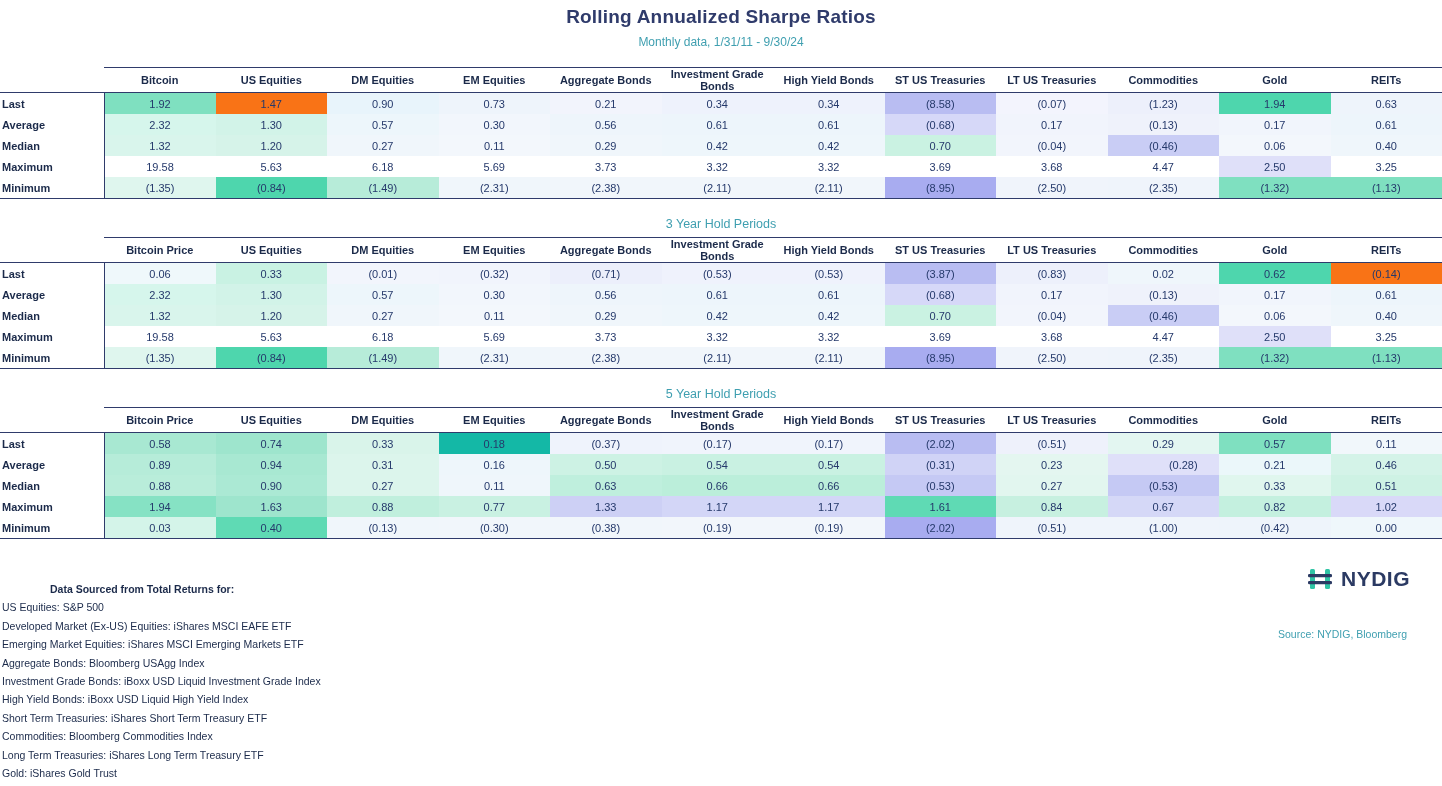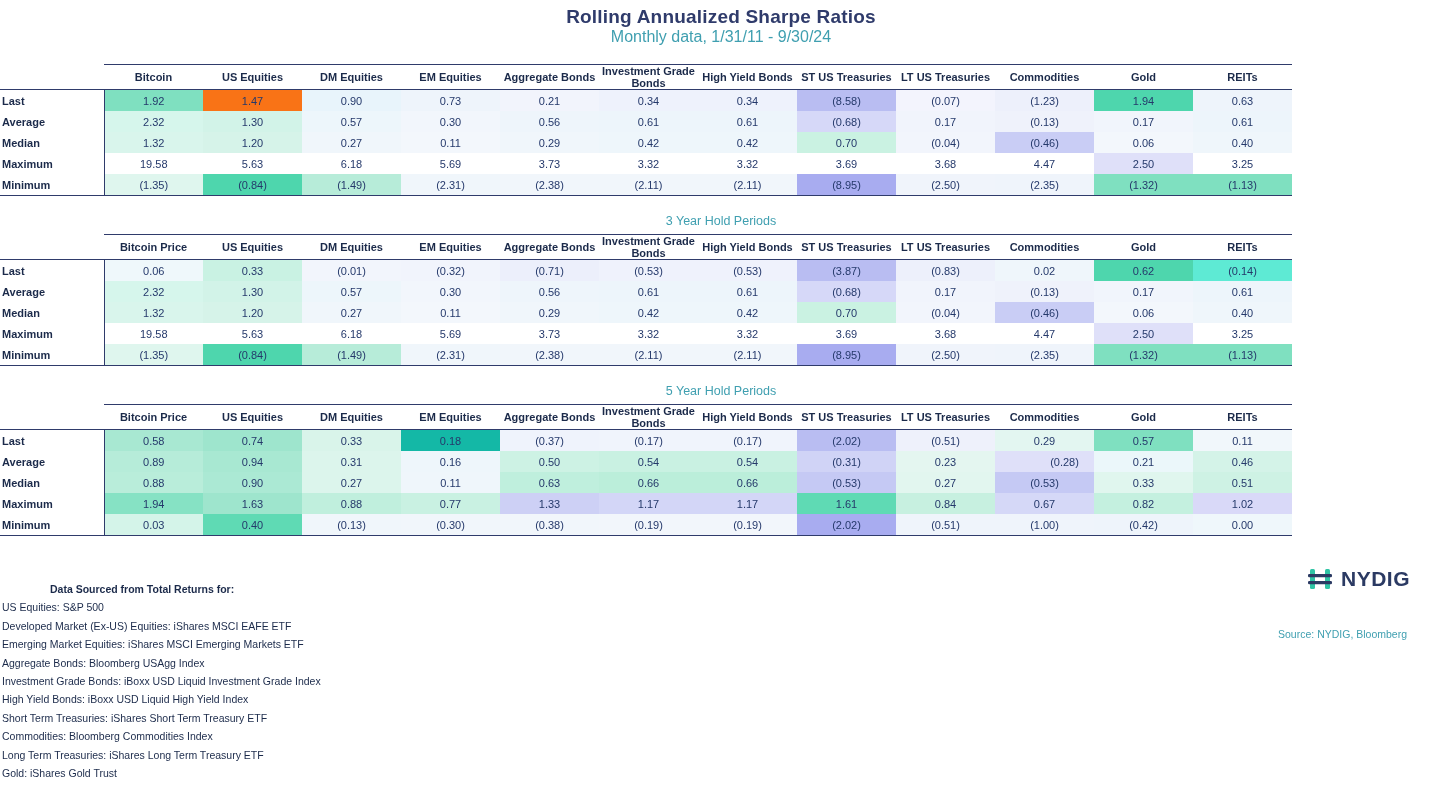--- a/index.html
+++ b/index.html
@@ -15,35 +15,36 @@
   .title{
     text-align:center;
     font-size:19px;
     font-weight:bold;
     color:#2f3b6b;
     padding-top:6px;
     letter-spacing:.2px;
   }
   .subtitle{
     text-align:center;
-    font-size:16px;
+    font-size:12px;
     color:#3f9fb0;
+    margin-top:7px;
   }
 
   .section{margin-top:18px;}
   .section-title{
     text-align:center;
     font-size:12.5px;
     color:#3f9fb0;
     margin-bottom:6px;
   }
 
   table{
     border-collapse:collapse;
-    width:1292px;
+    width:1442px;
     table-layout:fixed;
     font-size:11px;
   }
   th,td{
     padding:0;
     height:21px;
     text-align:center;
     font-weight:normal;
     color:#25396b;
     vertical-align:middle;
@@ -268,21 +269,21 @@
               <td style="background: rgb(201, 242, 227);">0.33</td>
               <td style="background: rgb(242, 245, 252);">(0.01)</td>
               <td style="background: rgb(241, 244, 252);">(0.32)</td>
               <td style="background: rgb(236, 239, 251);">(0.71)</td>
               <td style="background: rgb(239, 242, 252);">(0.53)</td>
               <td style="background: rgb(239, 242, 252);">(0.53)</td>
               <td style="background: rgb(185, 189, 242);">(3.87)</td>
               <td style="background: rgb(237, 240, 251);">(0.83)</td>
               <td style="background: rgb(239, 246, 251);">0.02</td>
               <td style="background: rgb(78, 214, 173);">0.62</td>
-              <td style="background: #5eead4;">(0.14)</td>
+              <td style="background: #f97316;">(0.14)</td>
             </tr>
             <tr>
               <td class="rowlabel">Average</td>
               <td style="background: rgb(214, 246, 236);">2.32</td>
               <td style="background: rgb(210, 243, 232);">1.30</td>
               <td style="background: rgb(237, 246, 251);">0.57</td>
               <td style="background: rgb(242, 246, 252);">0.30</td>
               <td style="background: rgb(238, 245, 251);">0.56</td>
               <td style="background: rgb(237, 245, 251);">0.61</td>
               <td style="background: rgb(237, 245, 251);">0.61</td>

